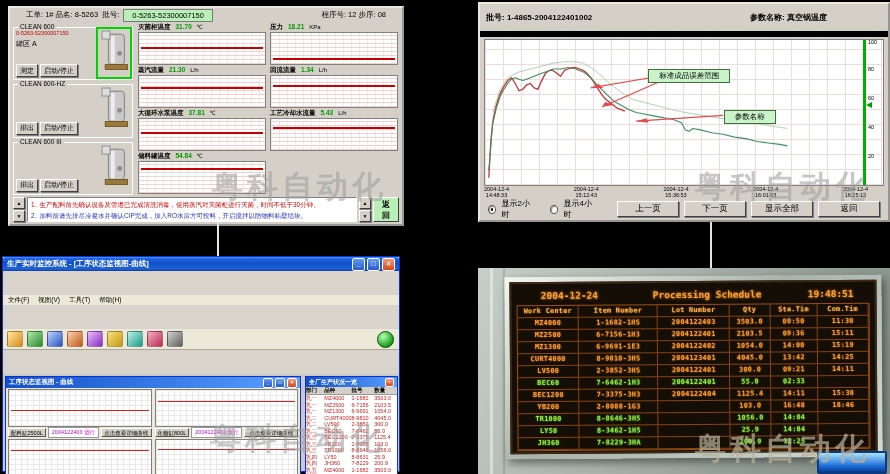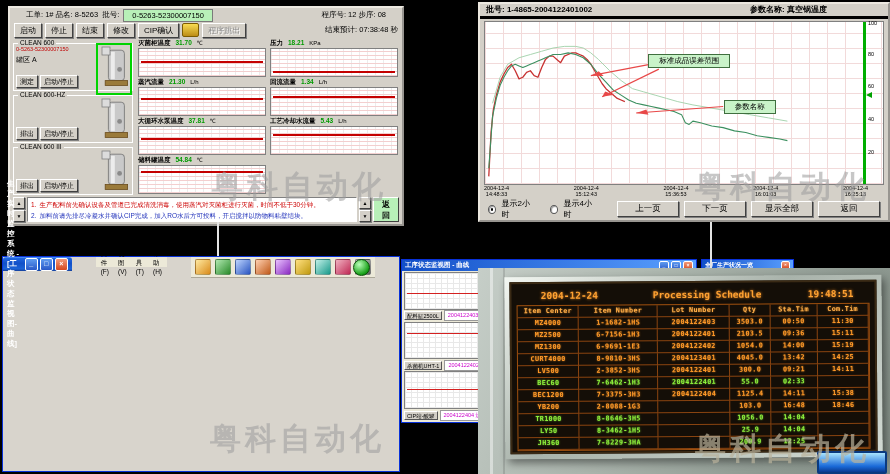--- a/index.html
+++ b/index.html
@@ -53,21 +53,21 @@
   .note-num{margin-right:3px;}
   .retbtn{width:26px;background:#b8f0b8;border:1px solid;border-color:#fff #404040 #404040 #fff;
           font-size:8px;font-weight:bold;text-align:center;line-height:11px;padding-top:1px;word-break:break-all;}
 
   
   #p2{position:absolute;left:478px;top:2px;width:412px;height:220px;background:#d4d0c8;
       border:2px outset #ece8e0;box-sizing:border-box;display:flex;flex-direction:column;}
   .p2-title{height:12px;background:linear-gradient(90deg,#0a246a,#a6caf0);color:#fff;
             font-size:8px;font-weight:bold;padding:0 4px;line-height:12px;}
   .p2-head{height:13px;display:flex;align-items:center;font-size:8px;font-weight:bold;
-           border-bottom:3px solid #000000;padding:0 6px;}
+           border-bottom:6px solid #000000;padding:8px 6px;}
   .p2-head .param{margin-left:auto;margin-right:55px;}
   .p2-chartwrap{position:relative;margin:2px 4px 0 4px;height:180px;background:#fff;
       border:1px solid #808080;
       background-image:repeating-linear-gradient(90deg,#f2dada 0 1px,transparent 1px 18px),
                        repeating-linear-gradient(0deg,#f2dada 0 1px,transparent 1px 15px);}
   #trace-svg{position:absolute;left:0;top:0;width:calc(100% - 20px);height:100%;}
   .scalebar{position:absolute;top:0;bottom:0;right:17px;width:3px;background:#00ae00;}
   .ylab{position:absolute;right:1px;font-size:5.5px;width:14px;text-align:left;}
   .marker{position:absolute;right:11px;top:43%;width:0;height:0;border-top:3px solid transparent;
           border-bottom:3px solid transparent;border-right:6px solid #00a000;}
@@ -78,21 +78,21 @@
   .p2-controls{height:22px;display:flex;align-items:center;gap:5px;padding:0 8px;}
   .radio{width:7px;height:7px;border-radius:50%;background:#fff;border:1px solid #555;
          box-shadow:inset 1px 1px 1px #999;position:relative;}
   .radio[data-on="true"]::after{content:"";position:absolute;inset:2px;background:#000;border-radius:50%;}
   .rlabel{font-size:8px;margin-right:10px;}
   .p2-controls .b95{min-width:62px;height:16px;font-size:8.5px;text-align:center;}
   .p2-controls .gap{flex:1;}
 
   
   #p3{position:absolute;left:2px;top:256px;width:398px;height:216px;border:1px solid #0831d9;
-      background:#d8d4cc;box-sizing:border-box;display:flex;gap:24px;}
+      background:#d8d4cc;box-sizing:border-box;display:flex;flex-direction:column;gap:24px;}
   .xp-title{height:14px;border-radius:3px 3px 0 0;color:#fff;font-size:7.5px;font-weight:bold;
       display:flex;align-items:center;padding:0 4px;gap:3px;
       background:linear-gradient(180deg,#5aa0ff 0%,#2066e0 10%,#1250c8 45%,#1b63d6 85%,#143c96 100%);}
   .xp-ctrls{margin-left:auto;display:flex;gap:2px;}
   .xpc{width:11px;height:11px;border:1px solid #fff;border-radius:2px;font-size:7px;color:#fff;
        line-height:9px;text-align:center;background:linear-gradient(#5f9cf0,#2a59c8);}
   .xpc.close{background:linear-gradient(#f09a7a,#d5481f);}
   .menubar{height:10px;background:#ece9d8;font-size:6.5px;display:flex;gap:9px;padding:0 5px;align-items:center;}
   .toolbar{height:20px;background:#ece9d8;border-bottom:1px solid #aca899;display:flex;
            align-items:center;gap:4px;padding:0 4px;position:relative;}
@@ -170,33 +170,20 @@
   <div class="conn" style="left:217px;top:222px;height:34px;"></div>
   <div class="conn" style="left:710px;top:222px;height:46px;"></div>
 
   <div id="p1">
     <div class="p1-info">
       <span>工单: 1#   品名: 8-5263</span>
       <span>批号:</span>
       <span class="batchbox">0-5263-52300007150</span>
       <span style="margin-left:auto">程序号: 12    步序: 08</span>
     </div>
-    <div class="p1-btnrow">
-      <span style="display:flex;gap:3px;">
-
-      <button class="b95">启动</button>
-          <button class="b95">停止</button>
-          <button class="b95">结束</button>
-          <button class="b95">修改</button>
-          <button class="b95">CIP确认</button>
-        </span>
-      <span class="coin"></span>
-      <button class="b95 dis">程序跳出</button>
-      <span style="margin-left:auto;font-size:7.5px;">结束预计: 07:38:48 秒</span>
-    </div>
     <div class="p1-main">
       <div class="p1-left">
         <div class="grp">
           <span class="grp-title">CLEAN 600</span>
           <div class="grp-note">0-5263-52300007150</div>
           <div class="grp-sub">罐区 A</div>
           <div class="grp-btns">
             <button class="b95">测定</button>
             <button class="b95">启动/停止</button>
           </div>
@@ -678,21 +665,21 @@
     <div class="frame">
       <div class="screen">
         <div class="led-titlerow">
           <span>2004-12-24</span>
           <span>Processing Schedule</span>
           <span>19:48:51</span>
         </div>
         <div class="led-table">
           <div class="led-cols led-head">
 
-          <span class="led-cell">Item Center</span>
+          <span class="led-cell">Work Center</span>
               <span class="led-cell">Item Number</span>
               <span class="led-cell">Lot Number</span>
               <span class="led-cell">Qty</span>
               <span class="led-cell">Sta.Tim</span>
               <span class="led-cell">Com.Tim</span>
             </div>
           <div id="led-rows">
 
               <div class="led-cols led-row orange">
                 <span class="led-cell">MZ4000</span>

